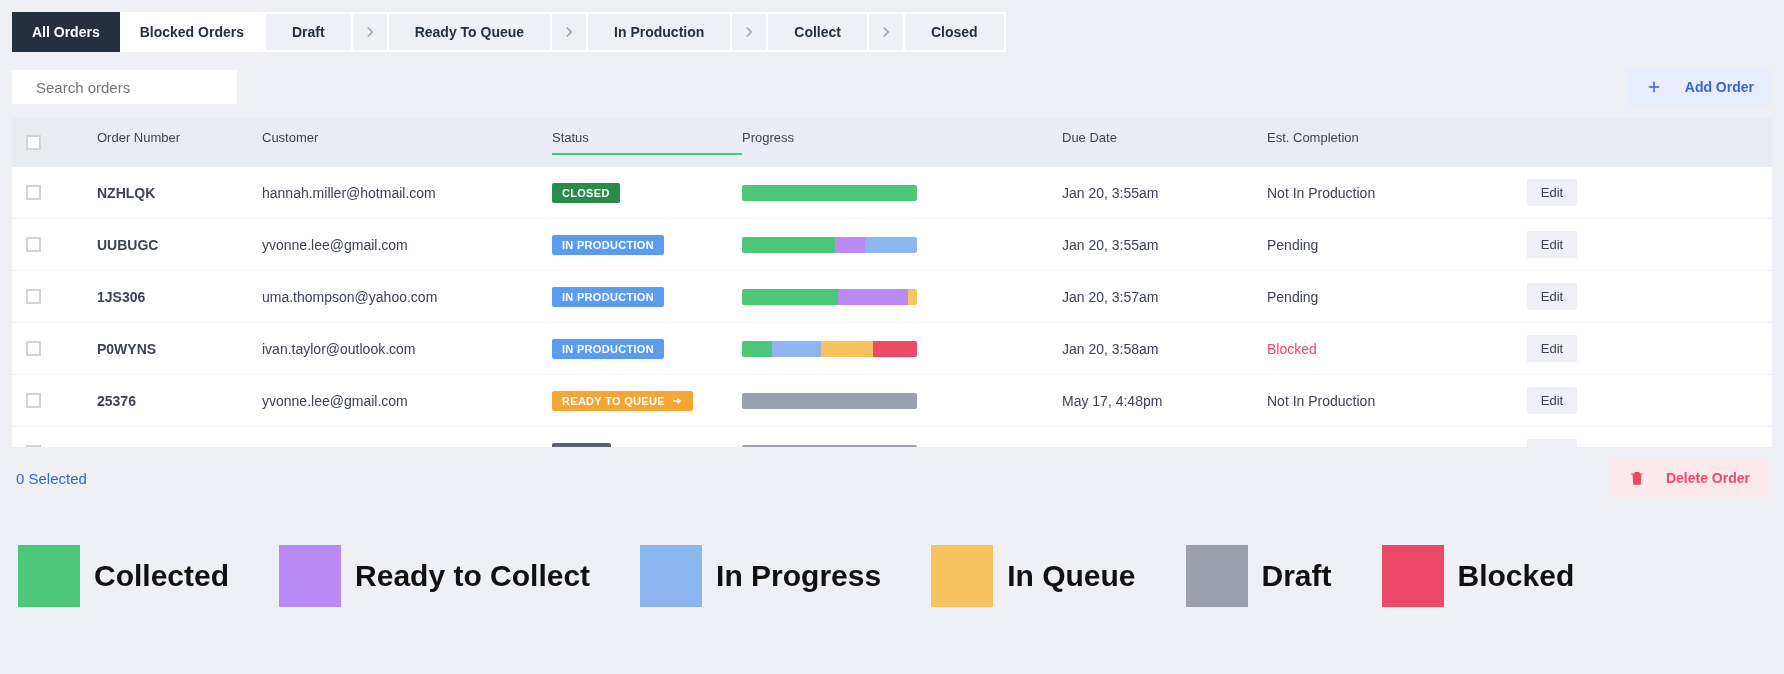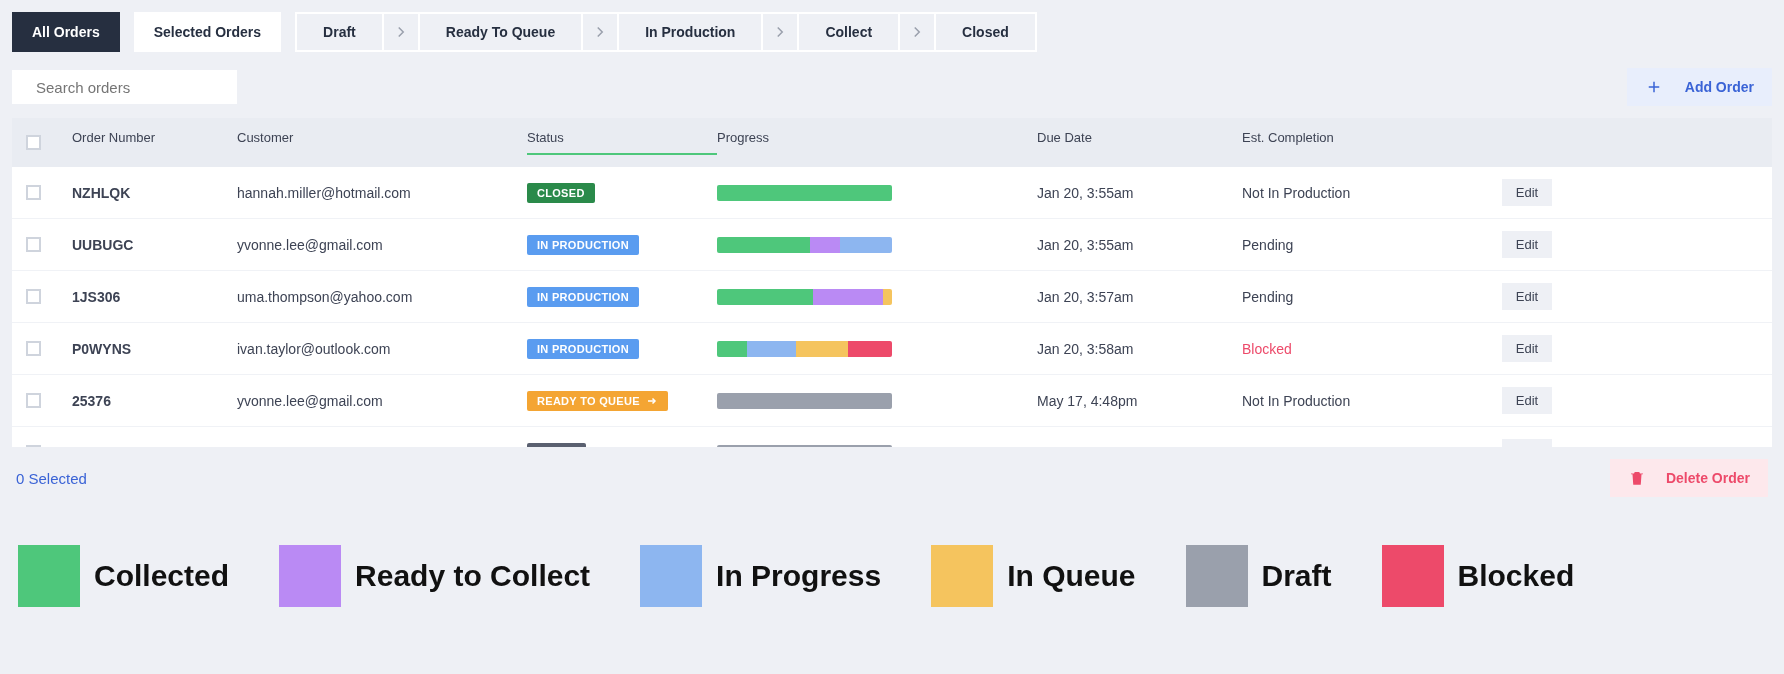--- a/index.html
+++ b/index.html
@@ -1,39 +1,39 @@
 <!DOCTYPE html>
 <html><head>
 <meta charset="utf-8">
 <style>
   * { box-sizing: border-box; margin: 0; padding: 0; font-family: 'Segoe UI', Arial, sans-serif; }
   body { background: #eef0f5; padding: 12px; }
 
   
-  .filter-row { display: flex; gap: 14px; margin-bottom: 16px; }
+  .filter-row { display: flex; margin-bottom: 16px; }
   .tab { background: #fff; border: 2px solid #fff; padding: 10px 18px; font-size: 14px; font-weight: 700; color: #262f40; cursor: pointer; }
   .tab.active { background: #262f40; color: #fff; border-color: #262f40; }
   .tab-group { display: flex; background: #fff; border: 2px solid #fff; }
   .tab-group .stage { padding: 10px 26px; font-size: 14px; font-weight: 700; color: #262f40; background: #eef0f5; cursor: pointer; }
   .tab-group .chev { width: 36px; display: flex; align-items: center; justify-content: center; color: #9aa0ac; background: #eef0f5; }
   .tab-group .stage, .tab-group .chev { margin: 0; }
   .tab-group > div { border-right: 2px solid #fff; }
   .tab-group > div:last-child { border-right: none; }
 
   
   .toolbar { display: flex; justify-content: space-between; align-items: center; margin-bottom: 12px; }
   .search { background: #fff; display: flex; align-items: center; gap: 10px; padding: 8px 14px; width: 225px; }
   .search input { border: none; outline: none; font-size: 15px; color: #6b7280; flex: 1; background: transparent; }
   .add-btn { background: #e8eefc; color: #3a63d6; font-weight: 600; font-size: 14px; padding: 10px 18px; border: none; cursor: pointer; display: flex; align-items: center; gap: 22px; }
 
   
   .table-wrap { background: #fff; }
   .thead { display: flex; background: #e9ecf2; padding: 12px 14px; font-size: 13px; color: #3d4354; font-weight: 400; }
   .col-chk { width: 46px; display:flex; align-items:center;}
-  .col-order { width: 165px; }
+  .col-order { width: 165px; margin-left: 25px; }
   .col-cust  { width: 290px; }
   .col-status{ width: 190px; }
   .col-prog  { width: 320px; }
   .col-due   { width: 185px; }
   .col-est   { width: 250px; margin-left: 20px; }
   .col-edit  { width: 70px; text-align:center;}
   .thead .col-status { border-bottom: 2px solid #4ec77b; display:inline-block; padding-bottom: 8px; }
 
   .tbody { max-height: 280px; overflow-y: auto; }
   .row { display: flex; align-items: center; padding: 12px 14px; border-bottom: 1px solid #f0f2f6; font-size: 14px; color: #3d4354;}
@@ -70,21 +70,21 @@
   .tbody::-webkit-scrollbar { width: 8px; }
   .tbody::-webkit-scrollbar-thumb { background: #cfd4dd; }
 
   svg.ic { width: 18px; height:18px; }
 </style>
 </head>
 <body>
 
 <div class="filter-row">
   <div class="tab active">All Orders</div>
-  <div class="tab">Selected Orders</div>
+  <div class="tab">Blocked Orders</div>
   <div class="tab-group" id="stage-group">
       <div class="stage">Draft</div>
       <div class="chev">
         <svg class="ic" viewBox="0 0 24 24" fill="none" stroke="#9aa0ac" stroke-width="2">
           <polyline points="9 6 15 12 9 18"></polyline>
         </svg>
       </div>
       <div class="stage">Ready To Queue</div>
       <div class="chev">
         <svg class="ic" viewBox="0 0 24 24" fill="none" stroke="#9aa0ac" stroke-width="2">

